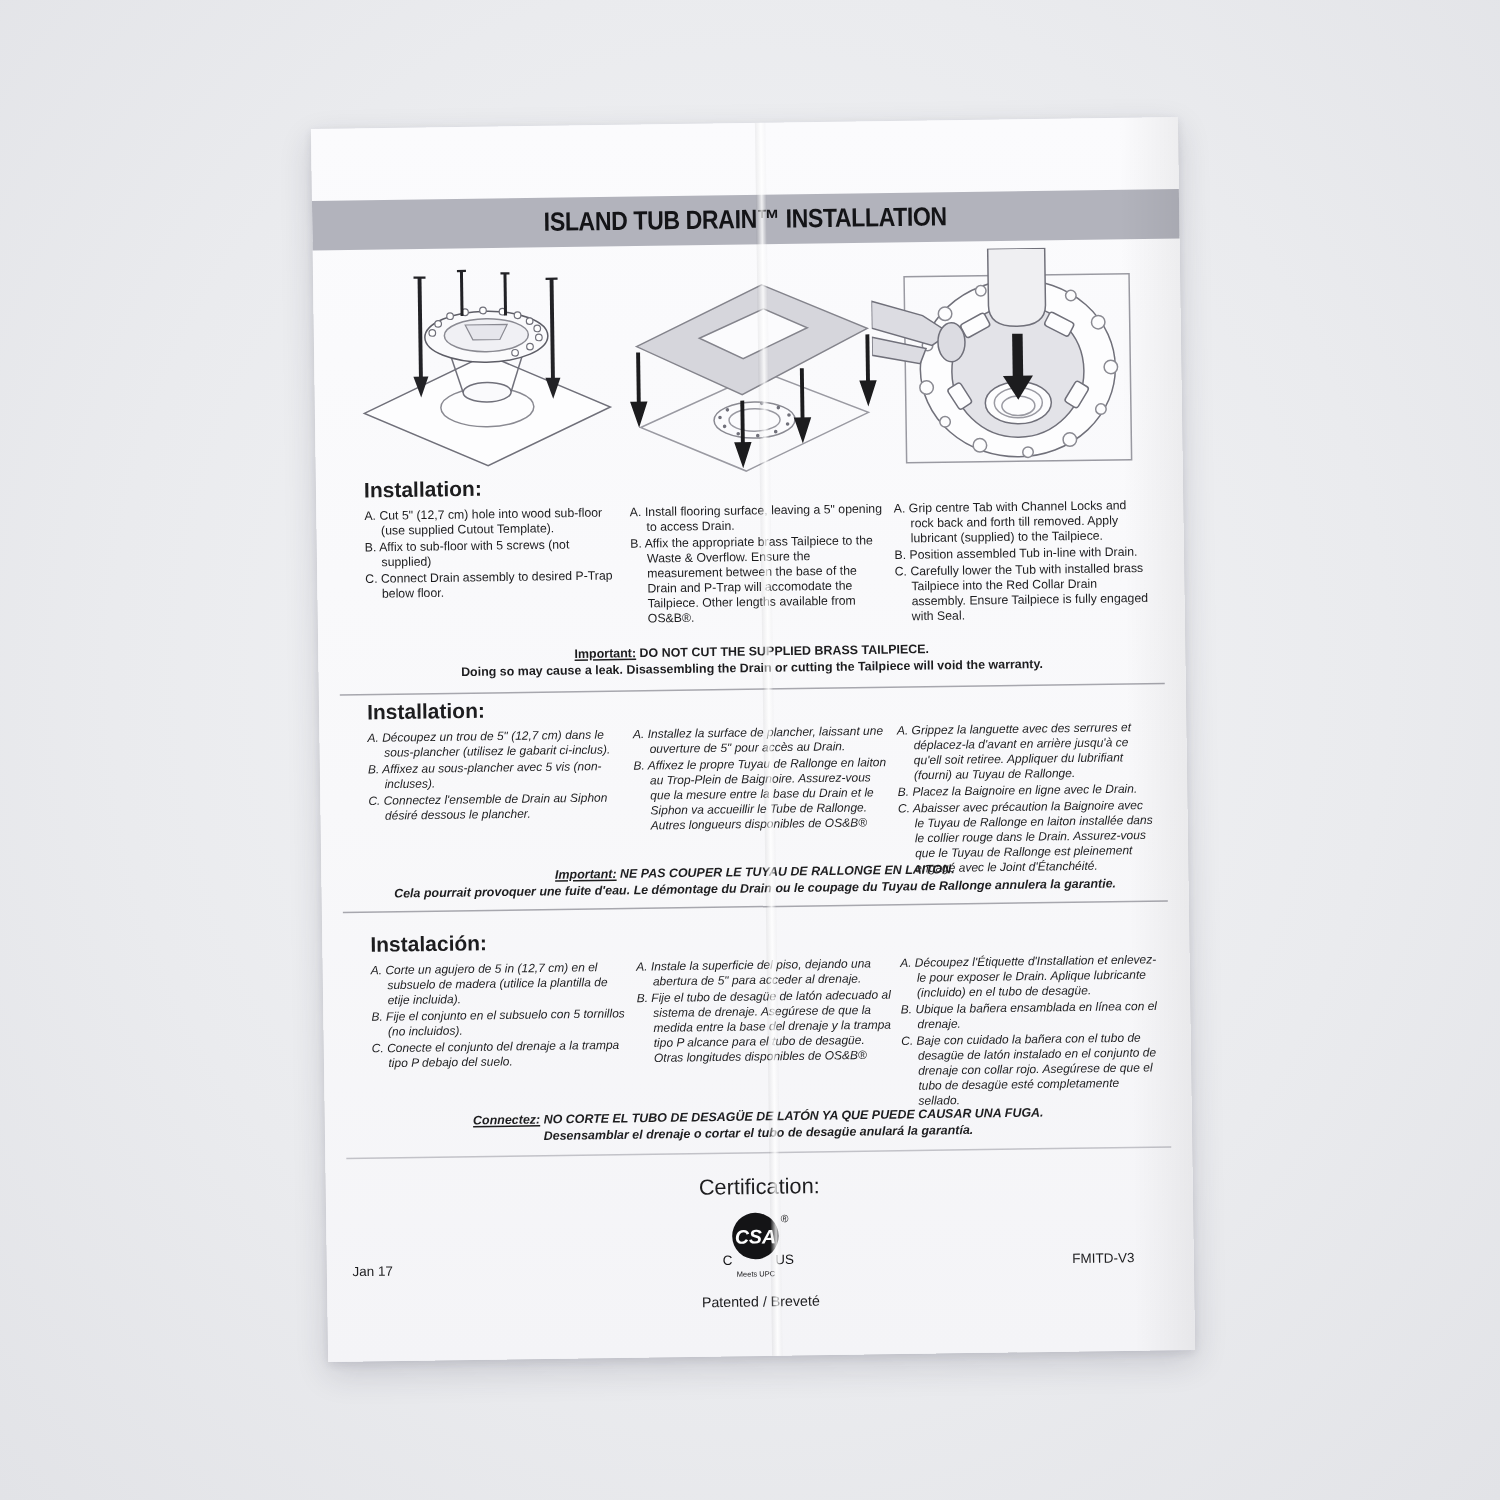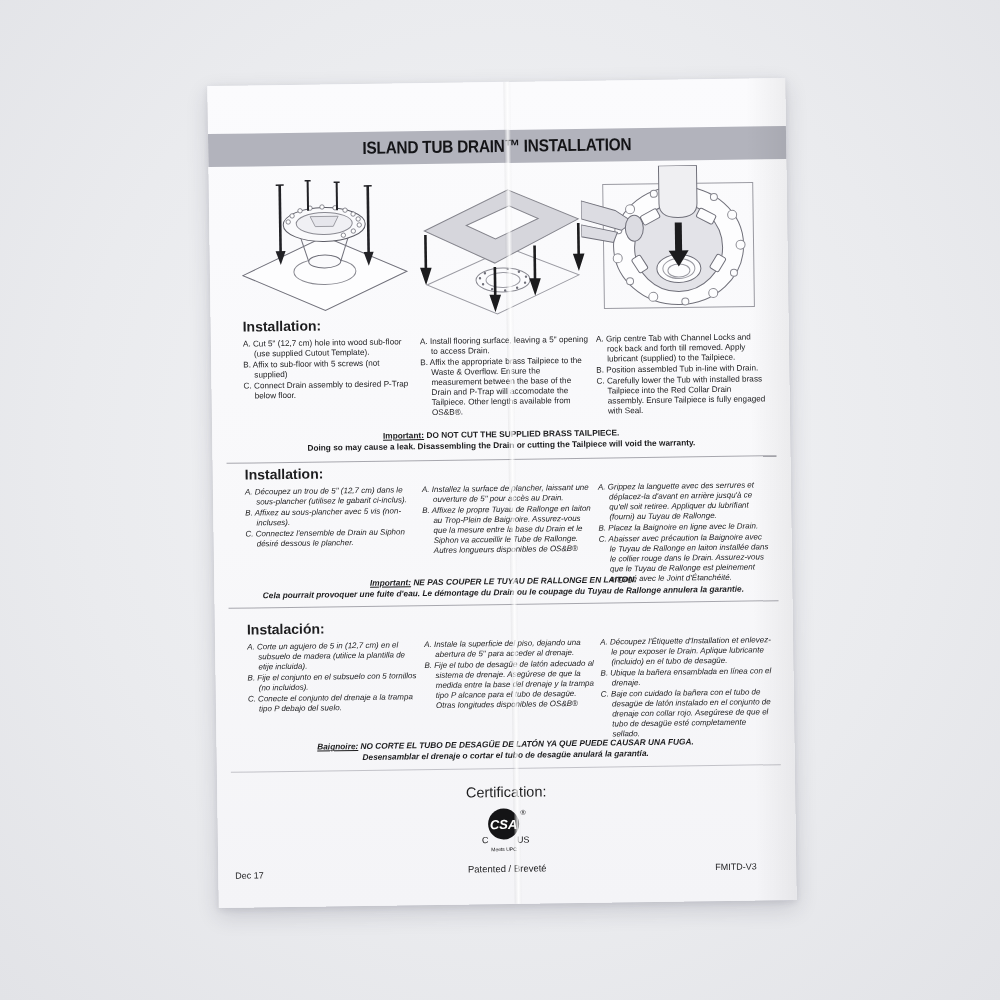--- a/index.html
+++ b/index.html
@@ -51,21 +51,21 @@
   .imp.ital{font-style:italic;}
   .imp .lbl{text-decoration:underline;text-align:right;}
   .rule{
     position:absolute;left:14px;right:14px;height:0;
     border-top:1px solid #a7a7ae;
   }
   .cert{
     position:absolute;left:0;right:0;text-align:center;font-size:14.5px;
   }
   .csa{position:absolute;left:50%;transform:translateX(-50%);}
-  .ftr{position:absolute;font-size:9px;margin-top:28px;}
+  .ftr{position:absolute;font-size:9px;}
   .patented{position:absolute;left:0;right:0;text-align:center;font-size:9.5px;}
   svg text{font-family:"Liberation Sans", sans-serif;}
 </style>
 </head>
 <body>
 
 <div class="paper">
 
   <div class="band">
     <span>ISLAND TUB DRAIN™ INSTALLATION</span>
@@ -246,35 +246,35 @@
       <div class="itm">B. Fije el tubo de desagüe de latón adecuado al sistema de drenaje. Asegúrese de que la medida entre la base del drenaje y la trampa tipo P alcance para el tubo de desagüe. Otras longitudes disponibles de OS&amp;B®</div>
     </div>
     <div class="col c3">
       <div class="itm">A. Découpez l'Étiquette d'Installation et enlevez-le pour exposer le Drain. Aplique lubricante (incluido) en el tubo de desagüe.</div>
       <div class="itm">B. Ubique la bañera ensamblada en línea con el drenaje.</div>
       <div class="itm">C. Baje con cuidado la bañera con el tubo de desagüe de latón instalado en el conjunto de drenaje con collar rojo. Asegúrese de que el tubo de desagüe esté completamente sellado.</div>
     </div>
   </section>
 
   <div class="imp ital" style="top:657px">
-    <div><span class="lbl">Baignoire:</span><span> NO CORTE EL TUBO DE DESAGÜE DE LATÓN YA QUE PUEDE CAUSAR UNA FUGA.</span></div>
+    <div><span class="lbl">Connectez:</span><span> NO CORTE EL TUBO DE DESAGÜE DE LATÓN YA QUE PUEDE CAUSAR UNA FUGA.</span></div>
     <div>Desensamblar el drenaje o cortar el tubo de desagüe anulará la garantía.</div>
   </div>
   <div class="rule" style="top:686px;border-top-color:#c2c2c8"></div>
 
   <div class="cert" style="top:702px">Certification:</div>
 
   <svg class="csa" style="top:722px" width="66" height="48" viewBox="0 0 66 48">
     <circle cx="30" cy="20" r="15.5" fill="#141416"></circle>
     <text x="30" y="25" text-anchor="middle" font-size="13" font-style="italic" font-weight="bold" fill="#ffffff">CSA</text>
     <text x="47" y="11" font-size="7" fill="#141416">®</text>
     <text x="8" y="39" font-size="9" fill="#141416">C</text>
     <text x="43" y="39" font-size="9" fill="#141416">US</text>
     <text x="30" y="47" text-anchor="middle" font-size="5" fill="#141416">Meets UPC</text>
   </svg>
 
-  <div class="ftr" style="top:757px;left:17px">Dec 17</div>
+  <div class="ftr" style="top:757px;left:17px">Jan 17</div>
   <div class="ftr" style="top:755px;left:497px">FMITD-V3</div>
   <div class="patented" style="top:781px">Patented / Breveté</div>
 
   <div class="crease"></div>
   <div class="fold-right"></div>
 </div>
 
 </body></html>

